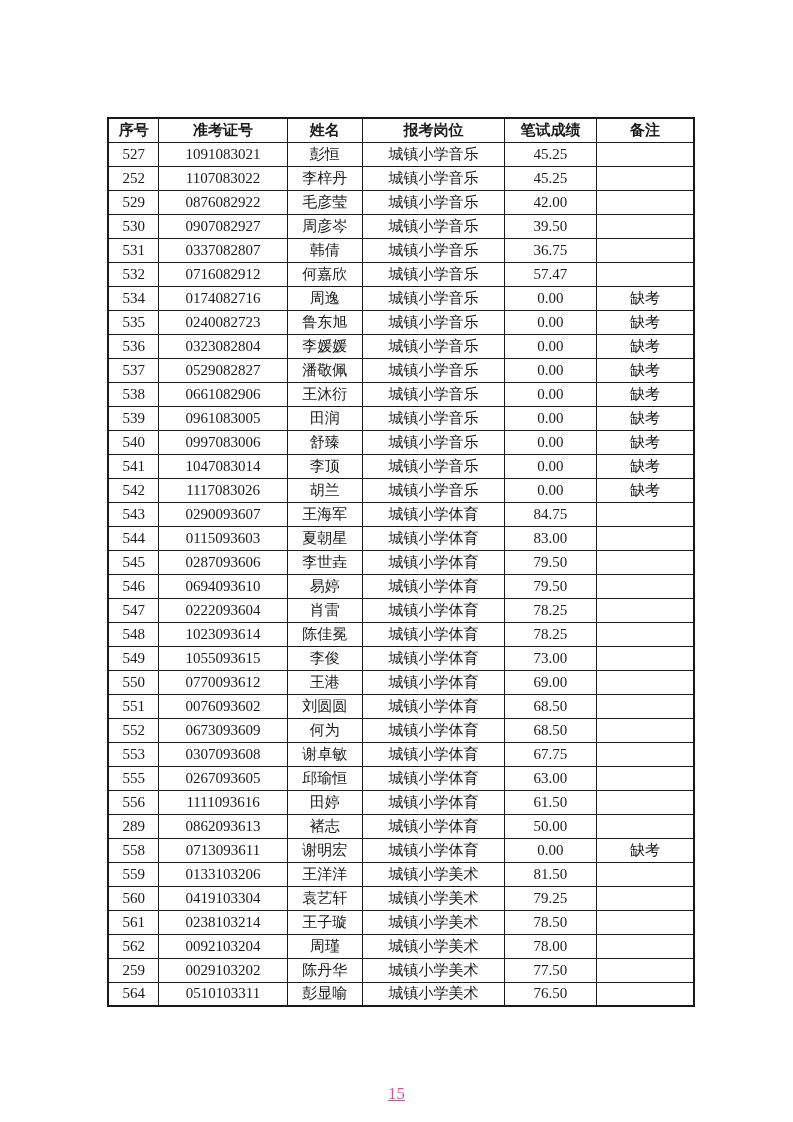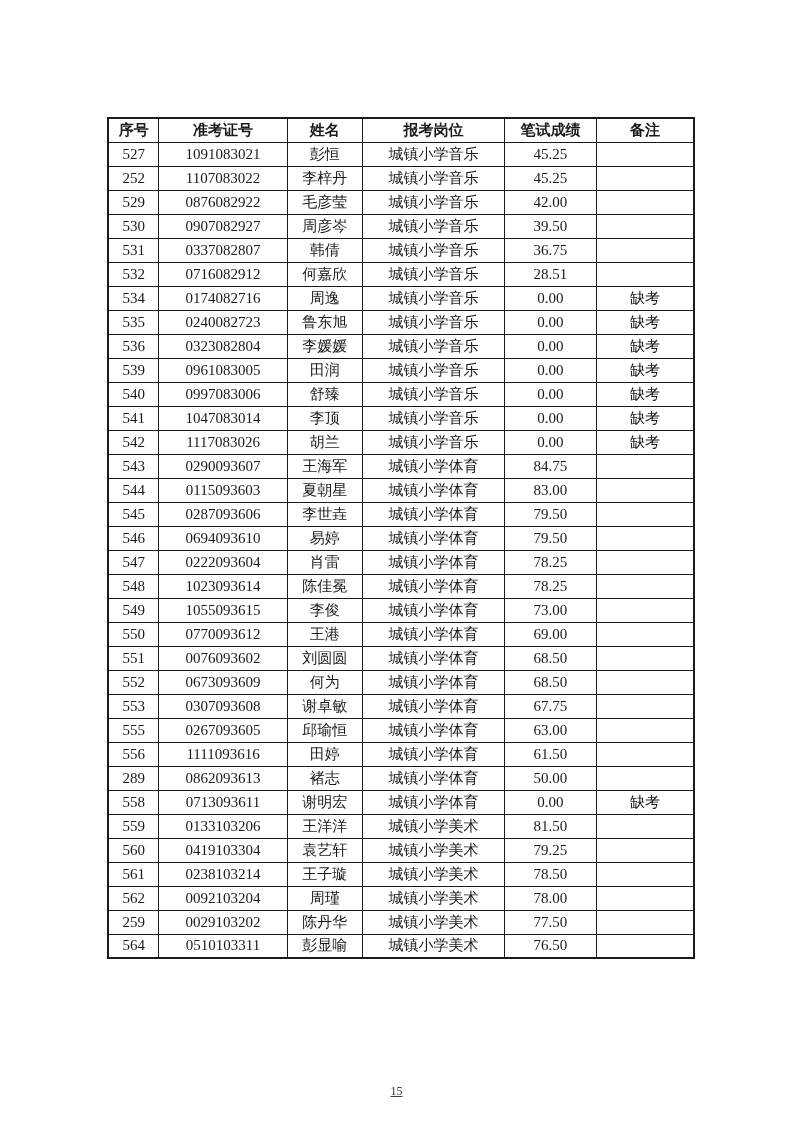--- a/index.html
+++ b/index.html
@@ -43,22 +43,22 @@
   col.c-admission { width: 21.94%; }
   col.c-name      { width: 12.76%; }
   col.c-position  { width: 24.32%; }
   col.c-score     { width: 15.65%; }
   col.c-remark    { width: 16.66%; }
   .page-number {
     position: absolute;
     left: 0; top: 1064px;
     width: 100%;
     text-align: center;
-    font-size: 12px;
-    color: #404040;
+    font-size: 17px;
+    color: #ec4899;
     text-decoration: underline;
   }
 </style>
 </head>
 <body>
 
 <div class="page">
 
   <table class="score-table">
     <colgroup>
@@ -118,21 +118,21 @@
           <td>韩倩</td>
           <td>城镇小学音乐</td>
           <td>36.75</td>
           <td></td>
         </tr>
         <tr>
           <td>532</td>
           <td>0716082912</td>
           <td>何嘉欣</td>
           <td>城镇小学音乐</td>
-          <td>28.51</td>
+          <td>57.47</td>
           <td></td>
         </tr>
         <tr>
           <td>534</td>
           <td>0174082716</td>
           <td>周逸</td>
           <td>城镇小学音乐</td>
           <td>0.00</td>
           <td>缺考</td>
         </tr>
@@ -146,20 +146,36 @@
         </tr>
         <tr>
           <td>536</td>
           <td>0323082804</td>
           <td>李媛媛</td>
           <td>城镇小学音乐</td>
           <td>0.00</td>
           <td>缺考</td>
         </tr>
         <tr>
+          <td>537</td>
+          <td>0529082827</td>
+          <td>潘敬佩</td>
+          <td>城镇小学音乐</td>
+          <td>0.00</td>
+          <td>缺考</td>
+        </tr>
+        <tr>
+          <td>538</td>
+          <td>0661082906</td>
+          <td>王沐衍</td>
+          <td>城镇小学音乐</td>
+          <td>0.00</td>
+          <td>缺考</td>
+        </tr>
+        <tr>
           <td>539</td>
           <td>0961083005</td>
           <td>田润</td>
           <td>城镇小学音乐</td>
           <td>0.00</td>
           <td>缺考</td>
         </tr>
         <tr>
           <td>540</td>
           <td>0997083006</td>

